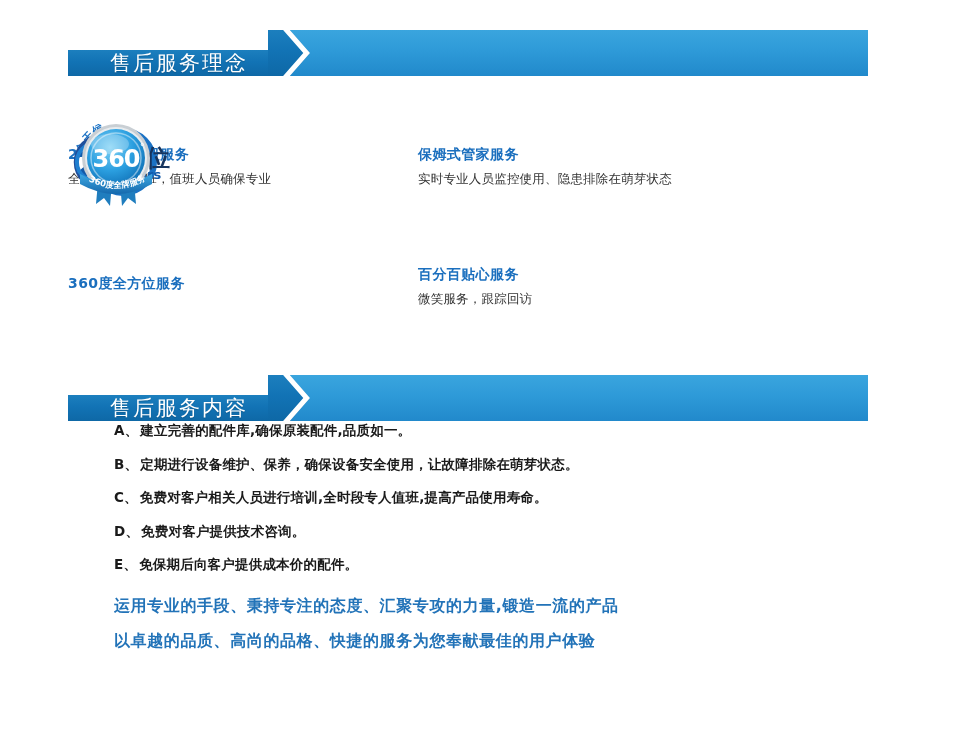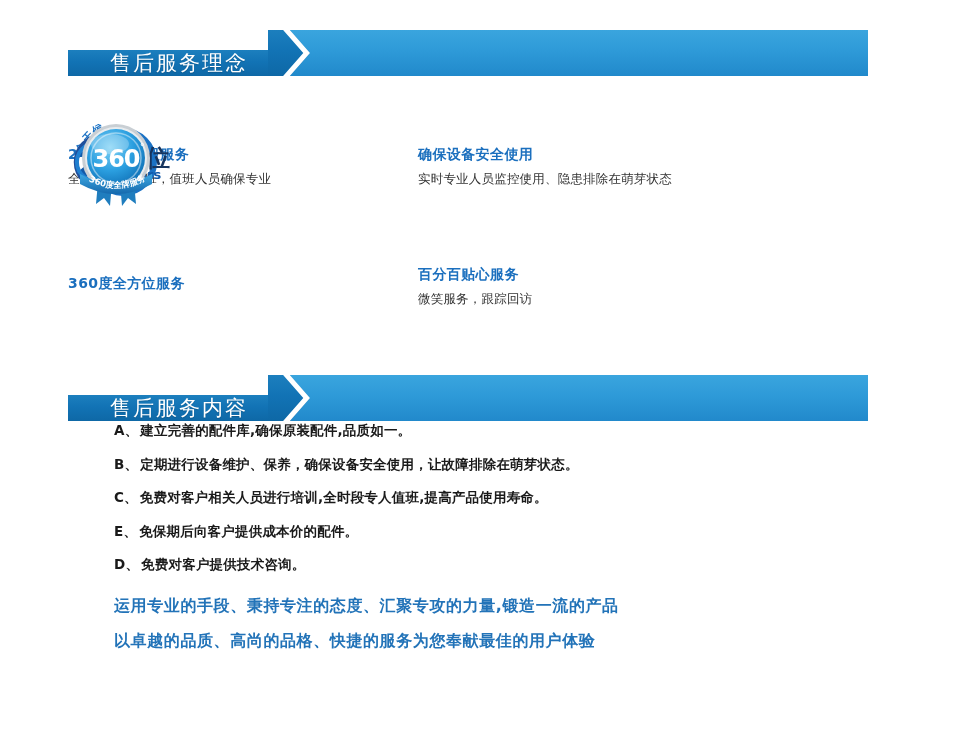--- a/index.html
+++ b/index.html
@@ -217,21 +217,21 @@
   <div class="feature">
     <div class="feature-icon ic-arcs" style="width:116px;flex:0 0 116px;">
       <svg width="116" height="64" viewBox="0 0 116 64">
         <path d="M34 6 A26 26 0 1 0 34 58" fill="none" stroke="#1f4f9c" stroke-width="4.5"></path>
         <path d="M34 14 A19 19 0 1 0 34 50" fill="none" stroke="#1f7fd0" stroke-width="4"></path>
         <path d="M34 22 A11.5 11.5 0 1 0 34 43" fill="none" stroke="#32a8e0" stroke-width="3.5"></path>
       </svg>
       <span class="arcs-word">全方位</span>
     </div>
     <div class="feature-text">
-      <div class="feature-title">确保设备安全使用</div>
+      <div class="feature-title">保姆式管家服务</div>
       <div class="feature-desc">实时专业人员监控使用、隐患排除在萌芽状态</div>
     </div>
   </div>
 
   <div class="feature">
     <div class="feature-icon ic-badge">
       <svg width="88" height="88" viewBox="0 0 88 88">
         <defs>
           <radialGradient id="badgeGrad" cx="40%" cy="32%" r="72%">
             <stop offset="0%" stop-color="#7fd2f5"></stop>
@@ -289,23 +289,23 @@
   <div class="content-item">
     <span class="marker">A、</span><span>建立完善的配件库,确保原装配件,品质如一。</span>
   </div>
   <div class="content-item">
     <span class="marker">B、</span><span>定期进行设备维护、保养，确保设备安全使用，让故障排除在萌芽状态。</span>
   </div>
   <div class="content-item">
     <span class="marker">C、</span><span>免费对客户相关人员进行培训,全时段专人值班,提高产品使用寿命。</span>
   </div>
   <div class="content-item">
+    <span class="marker">D、</span><span>免费对客户提供技术咨询。</span>
+  </div>
+  <div class="content-item">
     <span class="marker">E、</span><span>免保期后向客户提供成本价的配件。</span>
-  </div>
-  <div class="content-item">
-    <span class="marker">D、</span><span>免费对客户提供技术咨询。</span>
   </div>
 </div>
 
 <div class="slogan">
   <div class="slogan-line">运用专业的手段、秉持专注的态度、汇聚专攻的力量,锻造一流的产品</div>
   <div class="slogan-line">以卓越的品质、高尚的品格、快捷的服务为您奉献最佳的用户体验</div>
 </div>
 
 </body></html>

